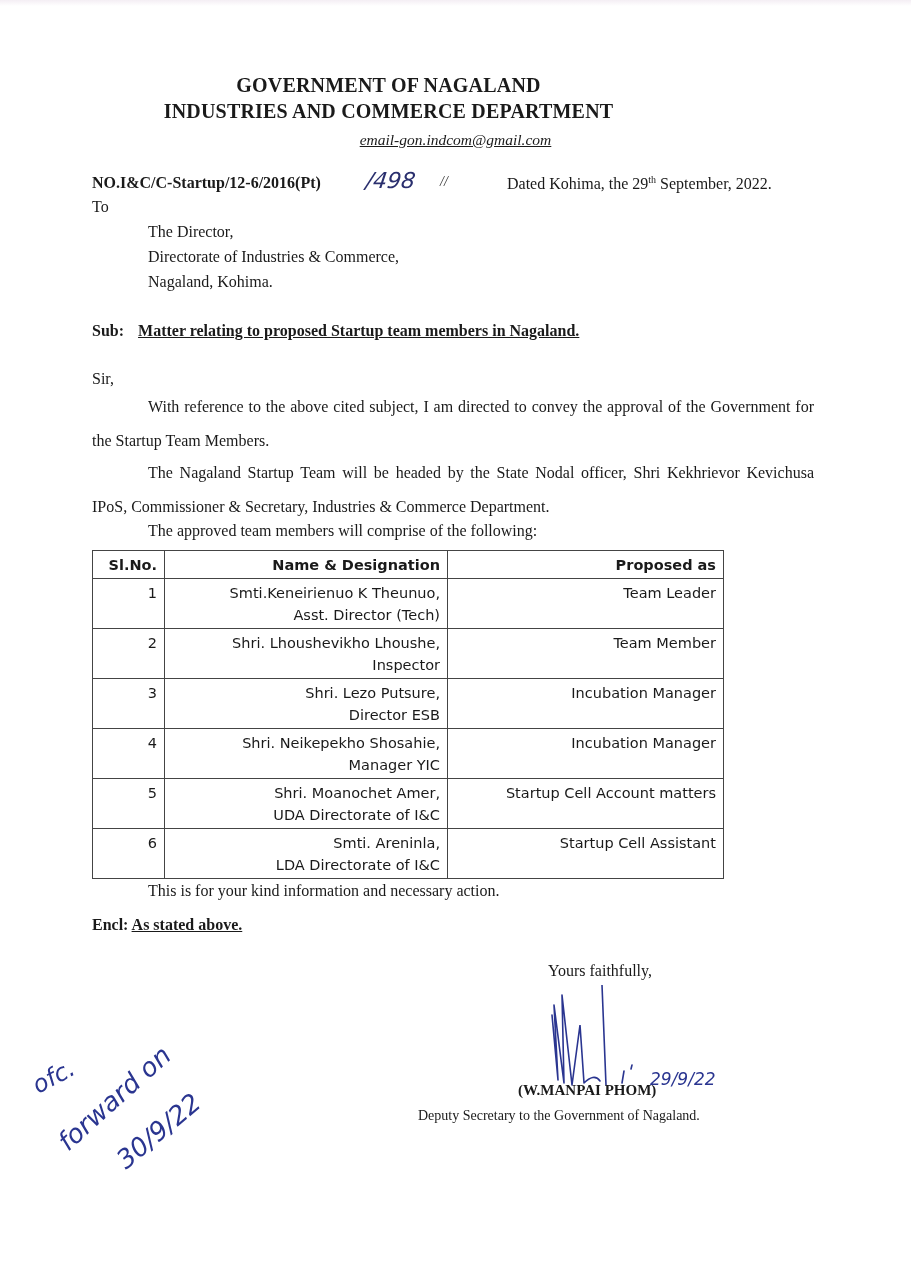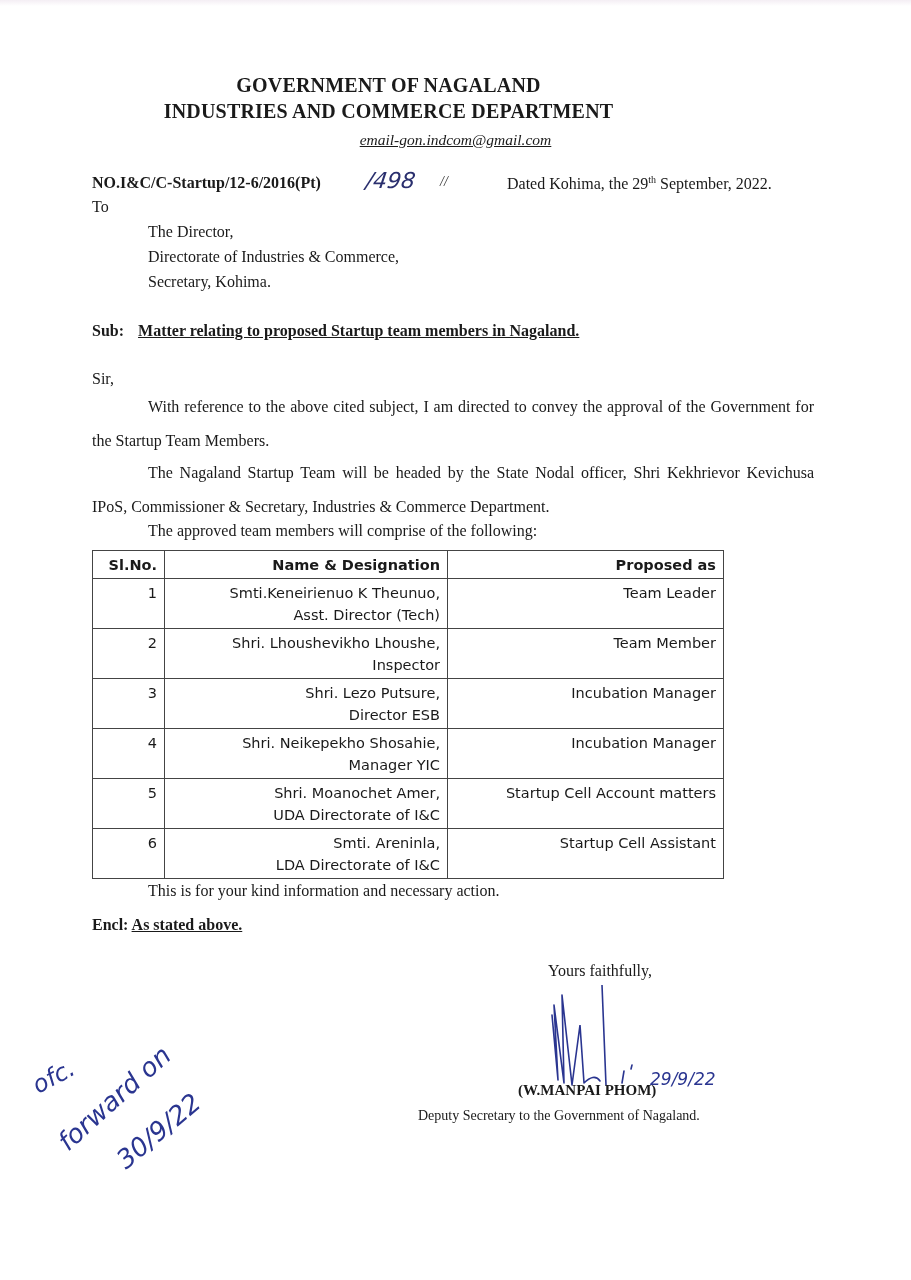--- a/index.html
+++ b/index.html
@@ -53,21 +53,21 @@
 <div class="email">email-gon.indcom@gmail.com</div>
 
 <div class="refno">NO.I&amp;C/C-Startup/12-6/2016(Pt)</div>
 <div class="handno">/498</div>
 <div class="slashes">//</div>
 <div class="dated"><span>Dated Kohima, the 29</span><sup>th</sup><span> September, 2022.</span></div>
 
 <div class="to">To</div>
 <div class="addr addr1">The Director,</div>
 <div class="addr addr2">Directorate of Industries &amp; Commerce,</div>
-<div class="addr addr3">Secretary, Kohima.</div>
+<div class="addr addr3">Nagaland, Kohima.</div>
 
 <div class="sub"><span class="sublabel">Sub:</span><span class="subtext">Matter relating to proposed Startup team members in Nagaland.</span></div>
 
 <div class="sal">Sir,</div>
 <div class="para p1">With reference to the above cited subject, I am directed to convey the approval of the Government for the Startup Team Members.</div>
 <div class="para p2">The Nagaland Startup Team will be headed by the State Nodal officer, Shri Kekhrievor Kevichusa IPoS, Commissioner &amp; Secretary, Industries &amp; Commerce Department.</div>
 <div class="p3">The approved team members will comprise of the following:</div>
 
 <table class="team">
   <thead>

